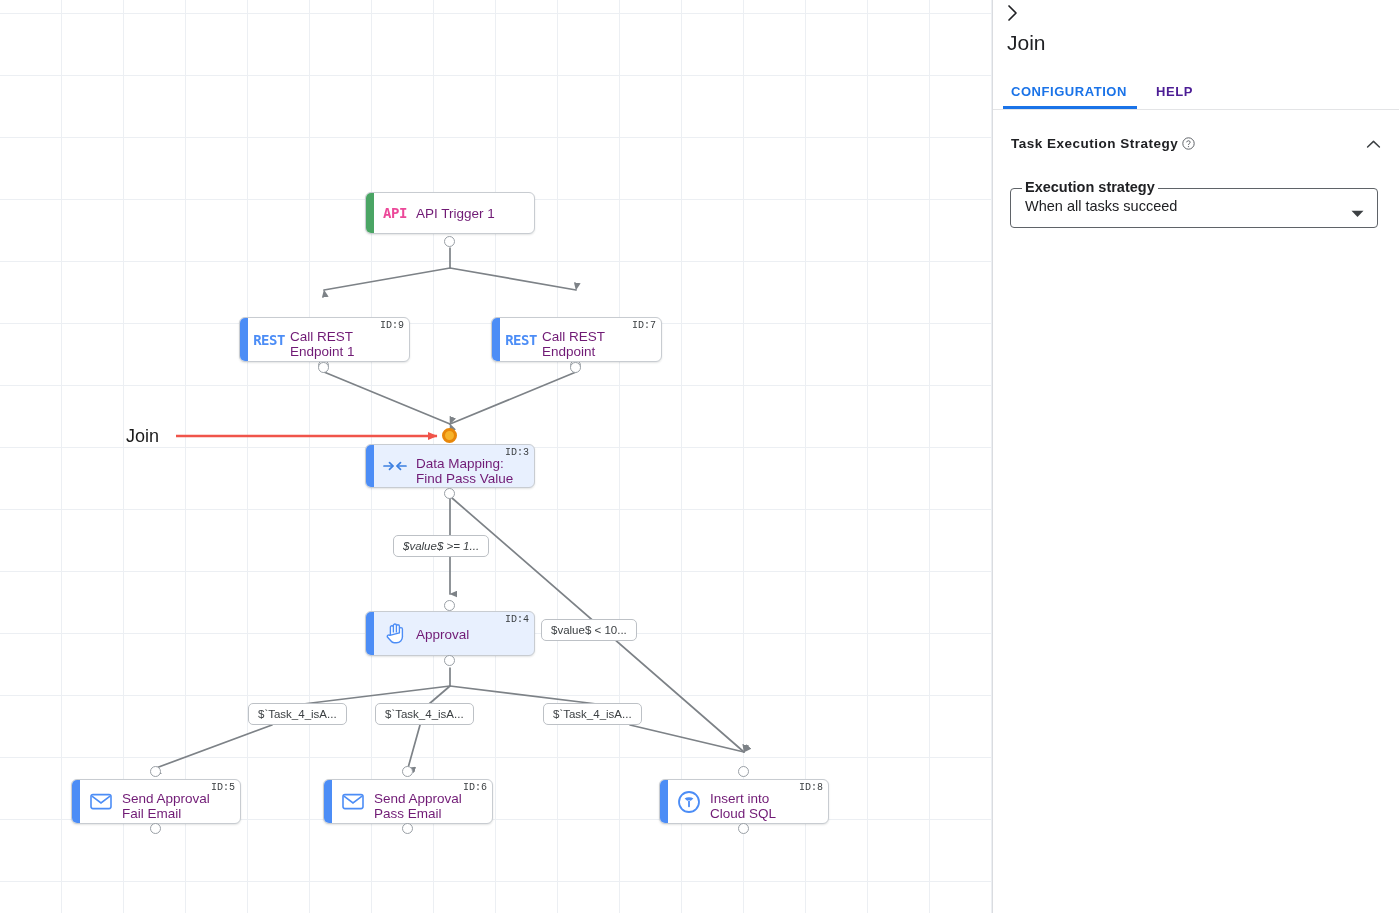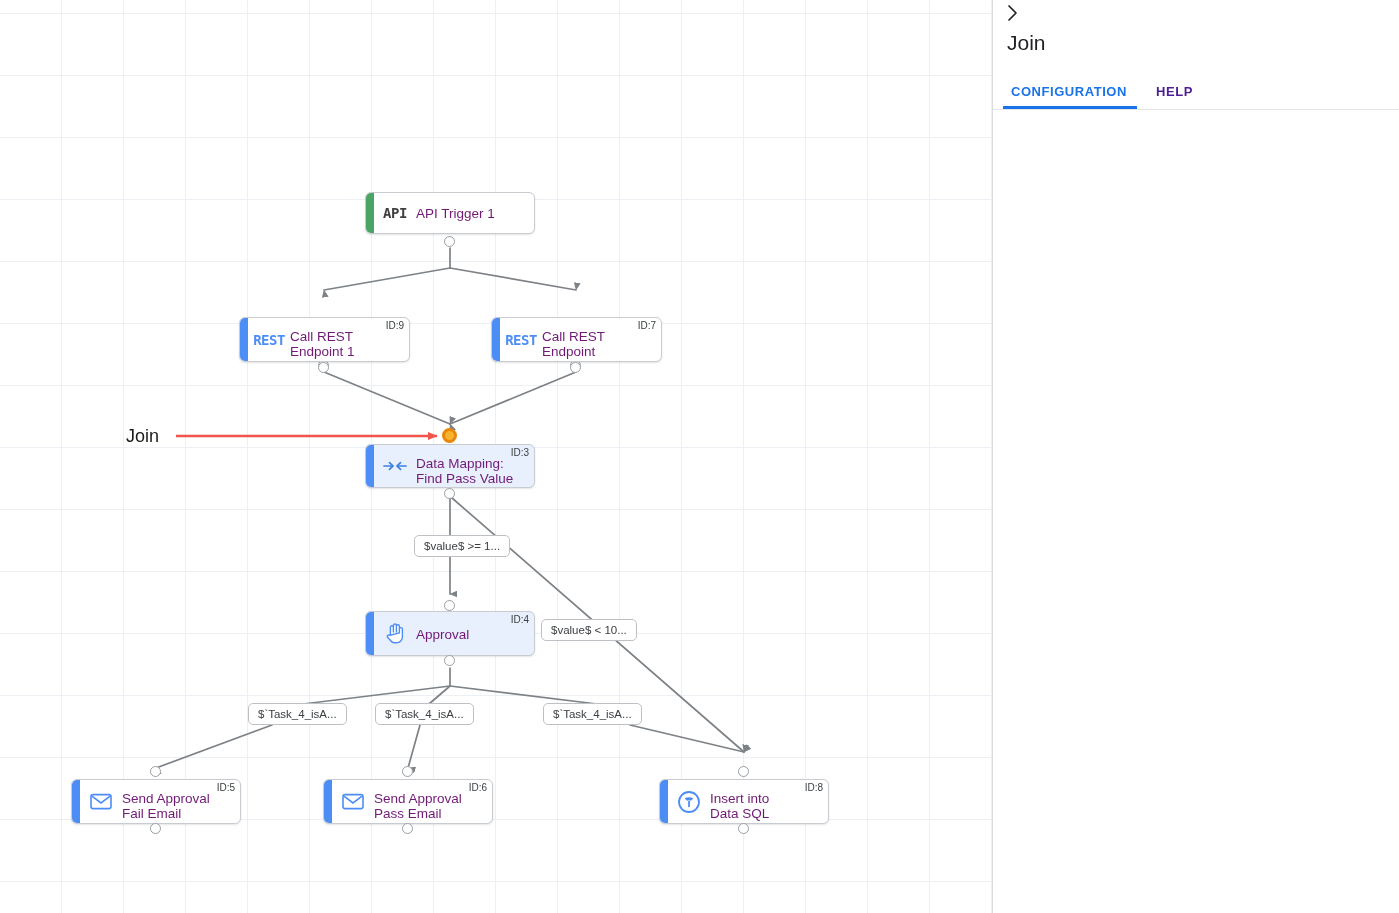--- a/index.html
+++ b/index.html
@@ -78,21 +78,21 @@
     width: 30px;
     height: 26px;
     display: flex;
     align-items: center;
     justify-content: center;
   }
   .node .nicon.api-text {
     font-family: "DejaVu Sans Mono", monospace;
     font-size: 14px;
     font-weight: 700;
-    color: #404040;
+    color: #ec4899;
     letter-spacing: -0.5px;
   }
   .node .nicon.rest-text {
     font-family: "DejaVu Sans Mono", monospace;
     font-size: 14px;
     font-weight: 700;
     color: #4c8df6;
     letter-spacing: -0.5px;
   }
 
@@ -109,20 +109,21 @@
   .node.two-line .nlabel { top: 11px; }
   .node.one-line .nlabel { top: 50%; transform: translateY(-50%); }
 
   .node .nid {
     position: absolute;
     top: 2px;
     right: 5px;
     font-size: 10px;
     line-height: 11px;
     color: #3c4043;
+    font-family: Liberation Mono, monospace;
   }
 
   
   .port {
     position: absolute;
     width: 11px;
     height: 11px;
     border-radius: 50%;
     border: 1.6px solid #9aa0a6;
     background: #ffffff;
@@ -371,21 +372,21 @@
             <path d="M17.5,3.6 L14,7 L17.5,10.4"></path>
           </g>
         </svg>
       </div>
       <div class="nlabel">Data Mapping:
 Find Pass Value</div>
       <div class="nid">ID:3</div>
     </div>
     <div class="port" style="left:444px; top:488px;"></div>
 
-    <div class="edge-label" style="left:414px; top:535px;">$value$ &gt;= 1...</div>
+    <div class="edge-label" style="left:393px; top:535px;font-style:italic;">$value$ &gt;= 1...</div>
 
     <div class="port" style="left:444px; top:600px;"></div>
     <div class="node one-line selected" style="left:365px; top:611px; width:170px; height:45px;">
       <div class="accent accent-blue"></div>
       <div class="nicon">
         <svg width="19" height="21" viewBox="0 0 19 21">
           <path d="M4.4,12.2 L4.4,4.3 a1.5,1.5 0 0 1 3,0 L7.4,9.6
                    M7.4,9.6 L7.4,2.5 a1.5,1.5 0 0 1 3,0 L10.4,9.4
                    M10.4,9.4 L10.4,3.3 a1.5,1.5 0 0 1 3,0 L13.4,9.9
                    M13.4,9.9 L13.4,6.1 a1.5,1.5 0 0 1 3,0 L16.4,13.4
@@ -439,21 +440,21 @@
       <div class="accent accent-blue"></div>
       <div class="nicon">
         <svg width="24" height="24" viewBox="0 0 24 24">
           <circle cx="12" cy="12" r="10" fill="none" stroke="#4c8df6" stroke-width="1.8"></circle>
           <path d="M7.6,8.4 a5.6,3 0 0 1 8.8,0 l-2.6,2.4
                    a2.6,1.5 0 0 0 -3.6,0 Z" fill="#4c8df6"></path>
           <rect x="11.1" y="10.8" width="1.8" height="6.4" rx="0.8" fill="#4c8df6"></rect>
         </svg>
       </div>
       <div class="nlabel">Insert into
-Data SQL</div>
+Cloud SQL</div>
       <div class="nid">ID:8</div>
     </div>
     <div class="port" style="left:738px; top:823px;"></div>
 
   </div>
 
   <div id="panel">
 
     <div id="panel-collapse">
       <svg width="14" height="18" viewBox="0 0 14 18">
@@ -462,17 +463,41 @@
     </div>
 
     <div id="panel-title">Join</div>
 
     <div id="tabbar">
       <div class="tab active" style="left:18px;">CONFIGURATION</div>
       <div class="tab inactive" style="left:163px;">HELP</div>
       <div class="tab-underline" style="left:10px; width:134px;"></div>
     </div>
 
+    <div id="section-header">
+      <span id="section-title">Task Execution Strategy</span><span class="help-icon">
+        <svg width="13" height="13" viewBox="0 0 13 13">
+          <circle cx="6.5" cy="6.5" r="5.7" fill="none" stroke="#5f6368" stroke-width="1"></circle>
+          <path d="M4.7,4.9 a1.8,1.7 0 0 1 3.5,0.3 c0,1.1 -1.7,1.3 -1.7,2.4" fill="none" stroke="#5f6368" stroke-width="1" stroke-linecap="round"></path>
+          <circle cx="6.5" cy="9.6" r="0.65" fill="#5f6368"></circle>
+        </svg>
+      </span>
+      <span id="section-chevron">
+        <svg width="15" height="11" viewBox="0 0 15 11">
+          <path d="M1.6,8 L7.5,2.4 L13.4,8" fill="none" stroke="#3c4043" stroke-width="1.5" stroke-linecap="round" stroke-linejoin="round"></path>
+        </svg>
+      </span>
+    </div>
 
   </div>
 
+  <div id="select-wrap">
+    <div id="select-box"></div>
+    <div id="select-label">Execution strategy</div>
+    <div id="select-value">When all tasks succeed</div>
+    <div id="select-arrow">
+      <svg width="13" height="8" viewBox="0 0 13 8">
+        <path d="M0.5,0.8 L6.5,7 L12.5,0.8" fill="#3c4043"></path>
+      </svg>
+    </div>
+  </div>
 
 </div>
 
 </body></html>

